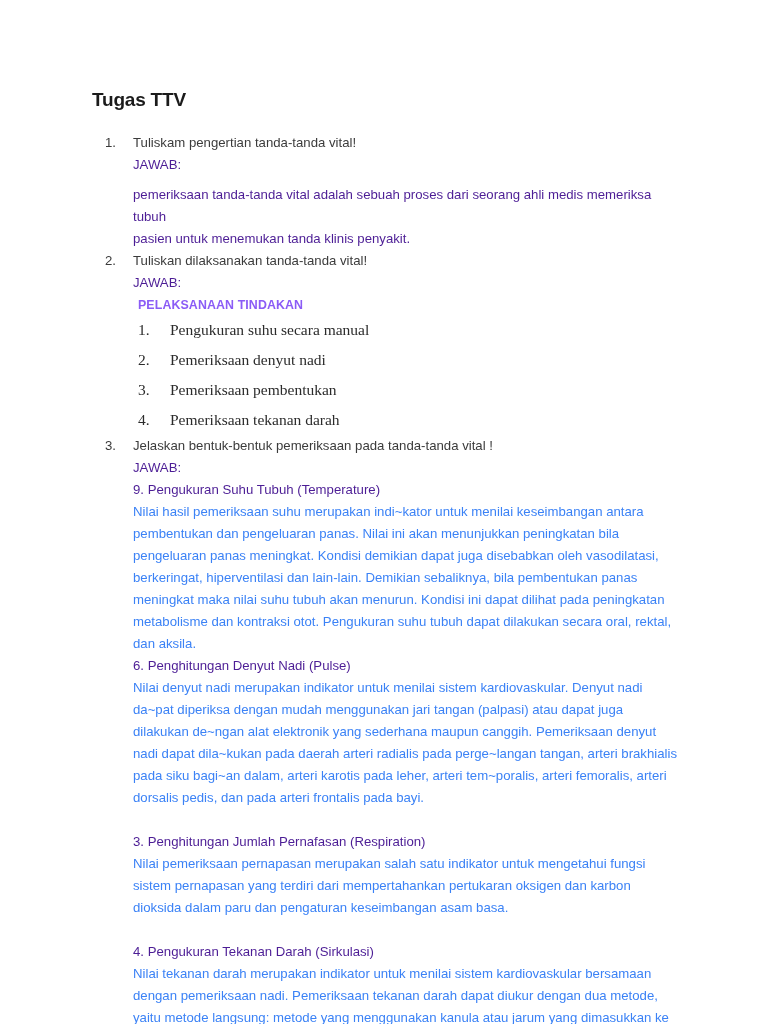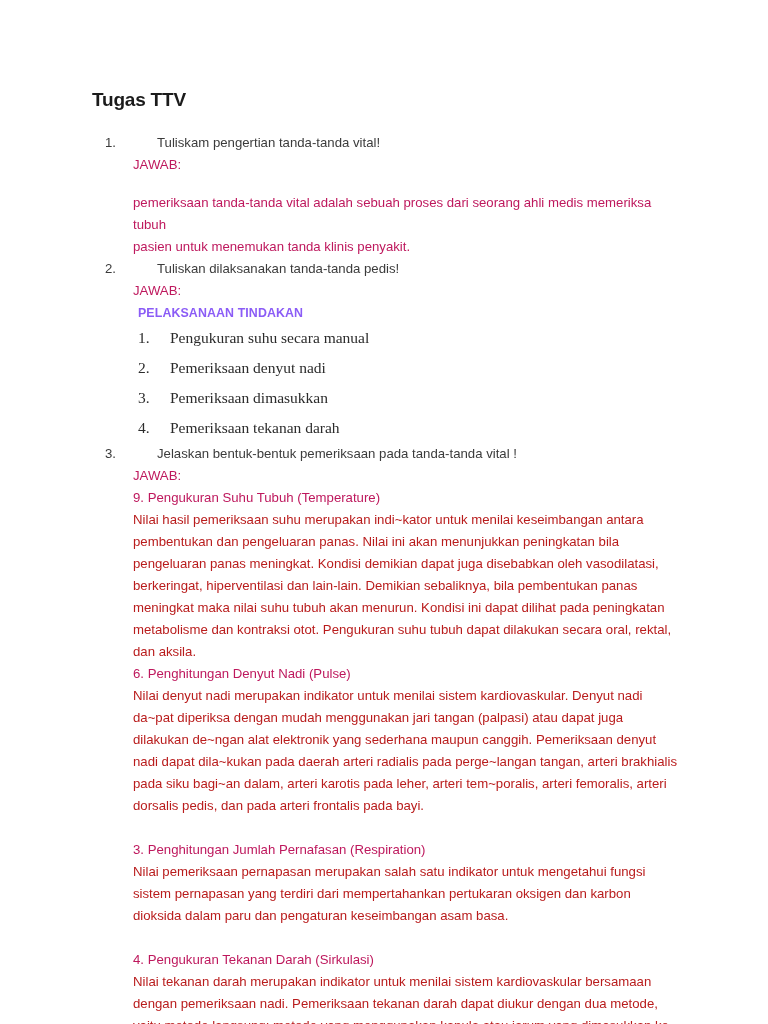--- a/index.html
+++ b/index.html
@@ -57,34 +57,33 @@
     top: 0;
     font-size: 13.2px;
     line-height: 22px;
     color: #3b3b3b;
   }
 
   .qtext {
     font-size: 13.2px;
     line-height: 22px;
     color: #3b3b3b;
-    margin-left: 24px;
   }
 
   .line {
     font-size: 13.2px;
     line-height: 22px;
-    color: #be185d;
+    color: #4c1d95;
     white-space: pre-wrap;
   }
 
   .para {
     font-size: 13.2px;
     line-height: 22px;
-    color: #b91c1c;
+    color: #3b82f6;
     margin: 0;
   }
 
   .spacer-line {
     height: 22px;
   }
 
   
   .subheading {
     font-family: "Liberation Sans", sans-serif;
@@ -122,21 +121,21 @@
     position: absolute;
     left: 0;
     top: 0;
     font-family: "Liberation Serif", serif;
     font-size: 15.5px;
     line-height: 19px;
     color: #2b2b2b;
   }
 
   .answer-block {
-    margin-top: 16px;
+    margin-top: 8px;
   }
 </style>
 </head>
 <body>
 
 <div class="page">
   <div class="doc-body">
 
     <h1 class="doc-title">Tugas TTV</h1>
 
@@ -147,37 +146,37 @@
         <div class="qtext">Tuliskam pengertian tanda-tanda vital!</div>
         <div class="line">JAWAB:</div>
         <div class="answer-block">
           <div class="line">pemeriksaan tanda-tanda vital adalah sebuah proses dari seorang ahli medis memeriksa tubuh</div>
           <div class="line">pasien untuk menemukan tanda klinis penyakit.</div>
         </div>
       </li>
 
       <li class="qitem">
         <span class="qnum">2.</span>
-        <div class="qtext">Tuliskan dilaksanakan tanda-tanda pedis!</div>
+        <div class="qtext">Tuliskan dilaksanakan tanda-tanda vital!</div>
         <div class="line">JAWAB:</div>
 
         <div class="subheading">PELAKSANAAN TINDAKAN</div>
 
         <ol class="serif-list">
           <li class="serif-item">
             <span class="serif-num">1.</span>
             <span>Pengukuran suhu secara manual</span>
           </li>
           <li class="serif-item">
             <span class="serif-num">2.</span>
             <span>Pemeriksaan denyut nadi</span>
           </li>
           <li class="serif-item">
             <span class="serif-num">3.</span>
-            <span>Pemeriksaan dimasukkan</span>
+            <span>Pemeriksaan pembentukan</span>
           </li>
           <li class="serif-item">
             <span class="serif-num">4.</span>
             <span>Pemeriksaan tekanan darah</span>
           </li>
         </ol>
       </li>
 
       <li class="qitem">
         <span class="qnum">3.</span>

